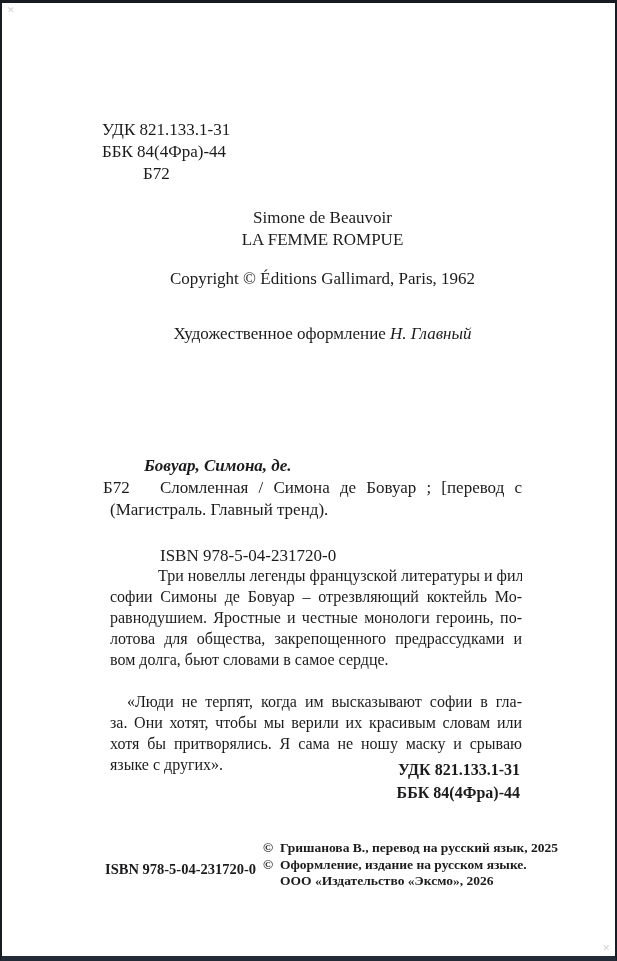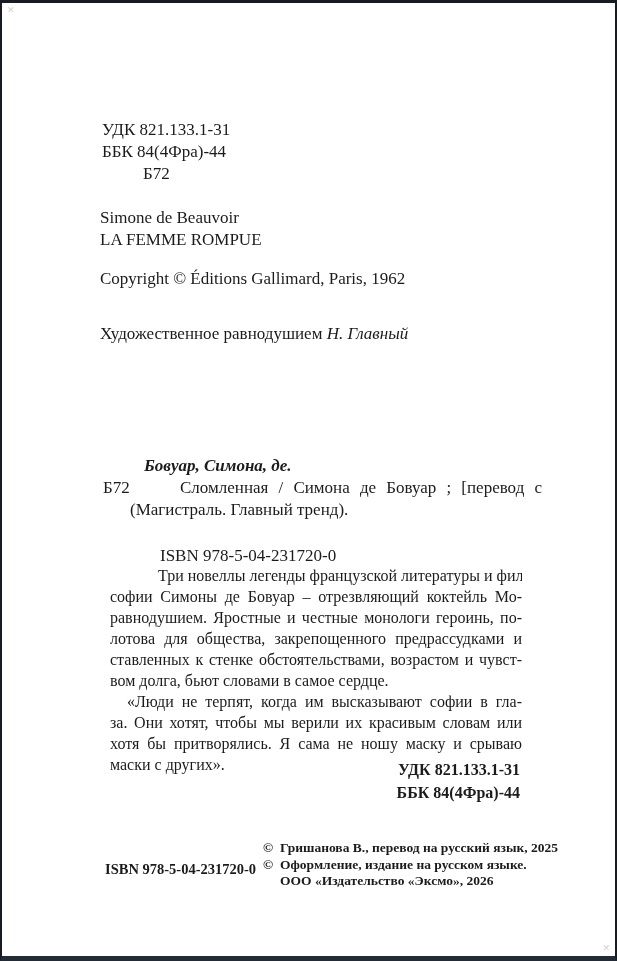--- a/index.html
+++ b/index.html
@@ -25,28 +25,28 @@
     font-size: 9px;
     line-height: 9px;
     font-family: "DejaVu Sans", sans-serif;
   }
   .crop-mark.tl { left: 5px; top: 3px; }
   .crop-mark.br { right: 5px; bottom: 3px; }
 
   .top-codes { left: 100px; top: 116px; font-size: 17px; line-height: 22px; }
   .top-codes .code-line3 { padding-left: 41px; }
 
-  .title-block { left: 98px; top: 204px; width: 445px; font-size: 17px; line-height: 22px; }
+  .title-block { left: 98px; top: 204px; width: 445px; text-align: center; font-size: 17px; line-height: 22px; }
   .title-block .copyright-line { margin-top: 17px; }
   .title-block .design-line { margin-top: 33px; }
   .title-block .design-name { font-style: italic; }
 
   .catalog-header { left: 142px; top: 452px; font-size: 17px; line-height: 22px; font-weight: bold; font-style: italic; }
   .margin-code { left: 101px; top: 474px; font-size: 17px; line-height: 22px; }
-  .catalog-desc { left: 108px; top: 474px; width: 412px; font-size: 17px; line-height: 22px; margin-left: 20px; }
+  .catalog-desc { left: 108px; top: 474px; width: 412px; font-size: 17px; line-height: 22px; }
   .catalog-isbn { left: 158px; top: 542px; font-size: 17px; line-height: 22px; }
 
   .annotation { left: 108px; top: 562px; width: 412px; font-size: 16px; line-height: 21px; }
   .quote-block { left: 108px; top: 688px; width: 412px; font-size: 16px; line-height: 21px; }
 
   .jline { text-align: justify; text-align-last: justify; overflow: hidden; white-space: nowrap; }
   .jline-last { text-align: left; white-space: nowrap; }
   .indent-lg { text-indent: 48px; }
   .indent-md { text-indent: 50px; }
   .indent-sm { text-indent: 17px; }
@@ -70,48 +70,47 @@
   <div class="abs top-codes">
     <div>УДК 821.133.1-31</div>
     <div>ББК 84(4Фра)-44</div>
     <div class="code-line3">Б72</div>
   </div>
 
   <div class="abs title-block">
     <div>Simone de Beauvoir</div>
     <div>LA FEMME ROMPUE</div>
     <div class="copyright-line">Copyright © Éditions Gallimard, Paris, 1962</div>
-    <div class="design-line"><span>Художественное равнодушием </span><span class="design-name">Н. Главный</span></div>
+    <div class="design-line"><span>Художественное оформление </span><span class="design-name">Н. Главный</span></div>
   </div>
 
   <div class="abs catalog-header">Бовуар, Симона, де.</div>
 
   <div class="abs margin-code">Б72</div>
 
   <div class="abs catalog-desc">
     <div class="jline indent-md">Сломленная / Симона де Бовуар ; [перевод с</div>
     <div class="jline-last">(Магистраль. Главный тренд).</div>
   </div>
 
   <div class="abs catalog-isbn">ISBN 978-5-04-231720-0</div>
 
   <div class="abs annotation">
     <div class="jline indent-lg">Три новеллы легенды французской литературы и фило-</div>
     <div class="jline">софии Симоны де Бовуар – отрезвляющий коктейль Мо-</div>
     <div class="jline">равнодушием. Яростные и честные монологи героинь, по-</div>
     <div class="jline">лотова для общества, закрепощенного предрассудками и</div>
-    <div class="jline">ставленных к стенке обстоятельствами, возрастом и чувст-</div>
     <div class="jline-last">вом долга, бьют словами в самое сердце.</div>
   </div>
 
   <div class="abs quote-block">
     <div class="jline indent-sm">«Люди не терпят, когда им высказывают софии в гла-</div>
     <div class="jline">за. Они хотят, чтобы мы верили их красивым словам или</div>
     <div class="jline">хотя бы притворялись. Я сама не ношу маску и срываю</div>
-    <div class="jline-last">маски с других».</div>
+    <div class="jline-last">языке с других».</div>
   </div>
 
   <div class="abs bottom-codes">
     <div>УДК 821.133.1-31</div>
     <div>ББК 84(4Фра)-44</div>
   </div>
 
   <div class="abs footer-isbn">ISBN 978-5-04-231720-0</div>
 
   <div class="abs footer-copy">

